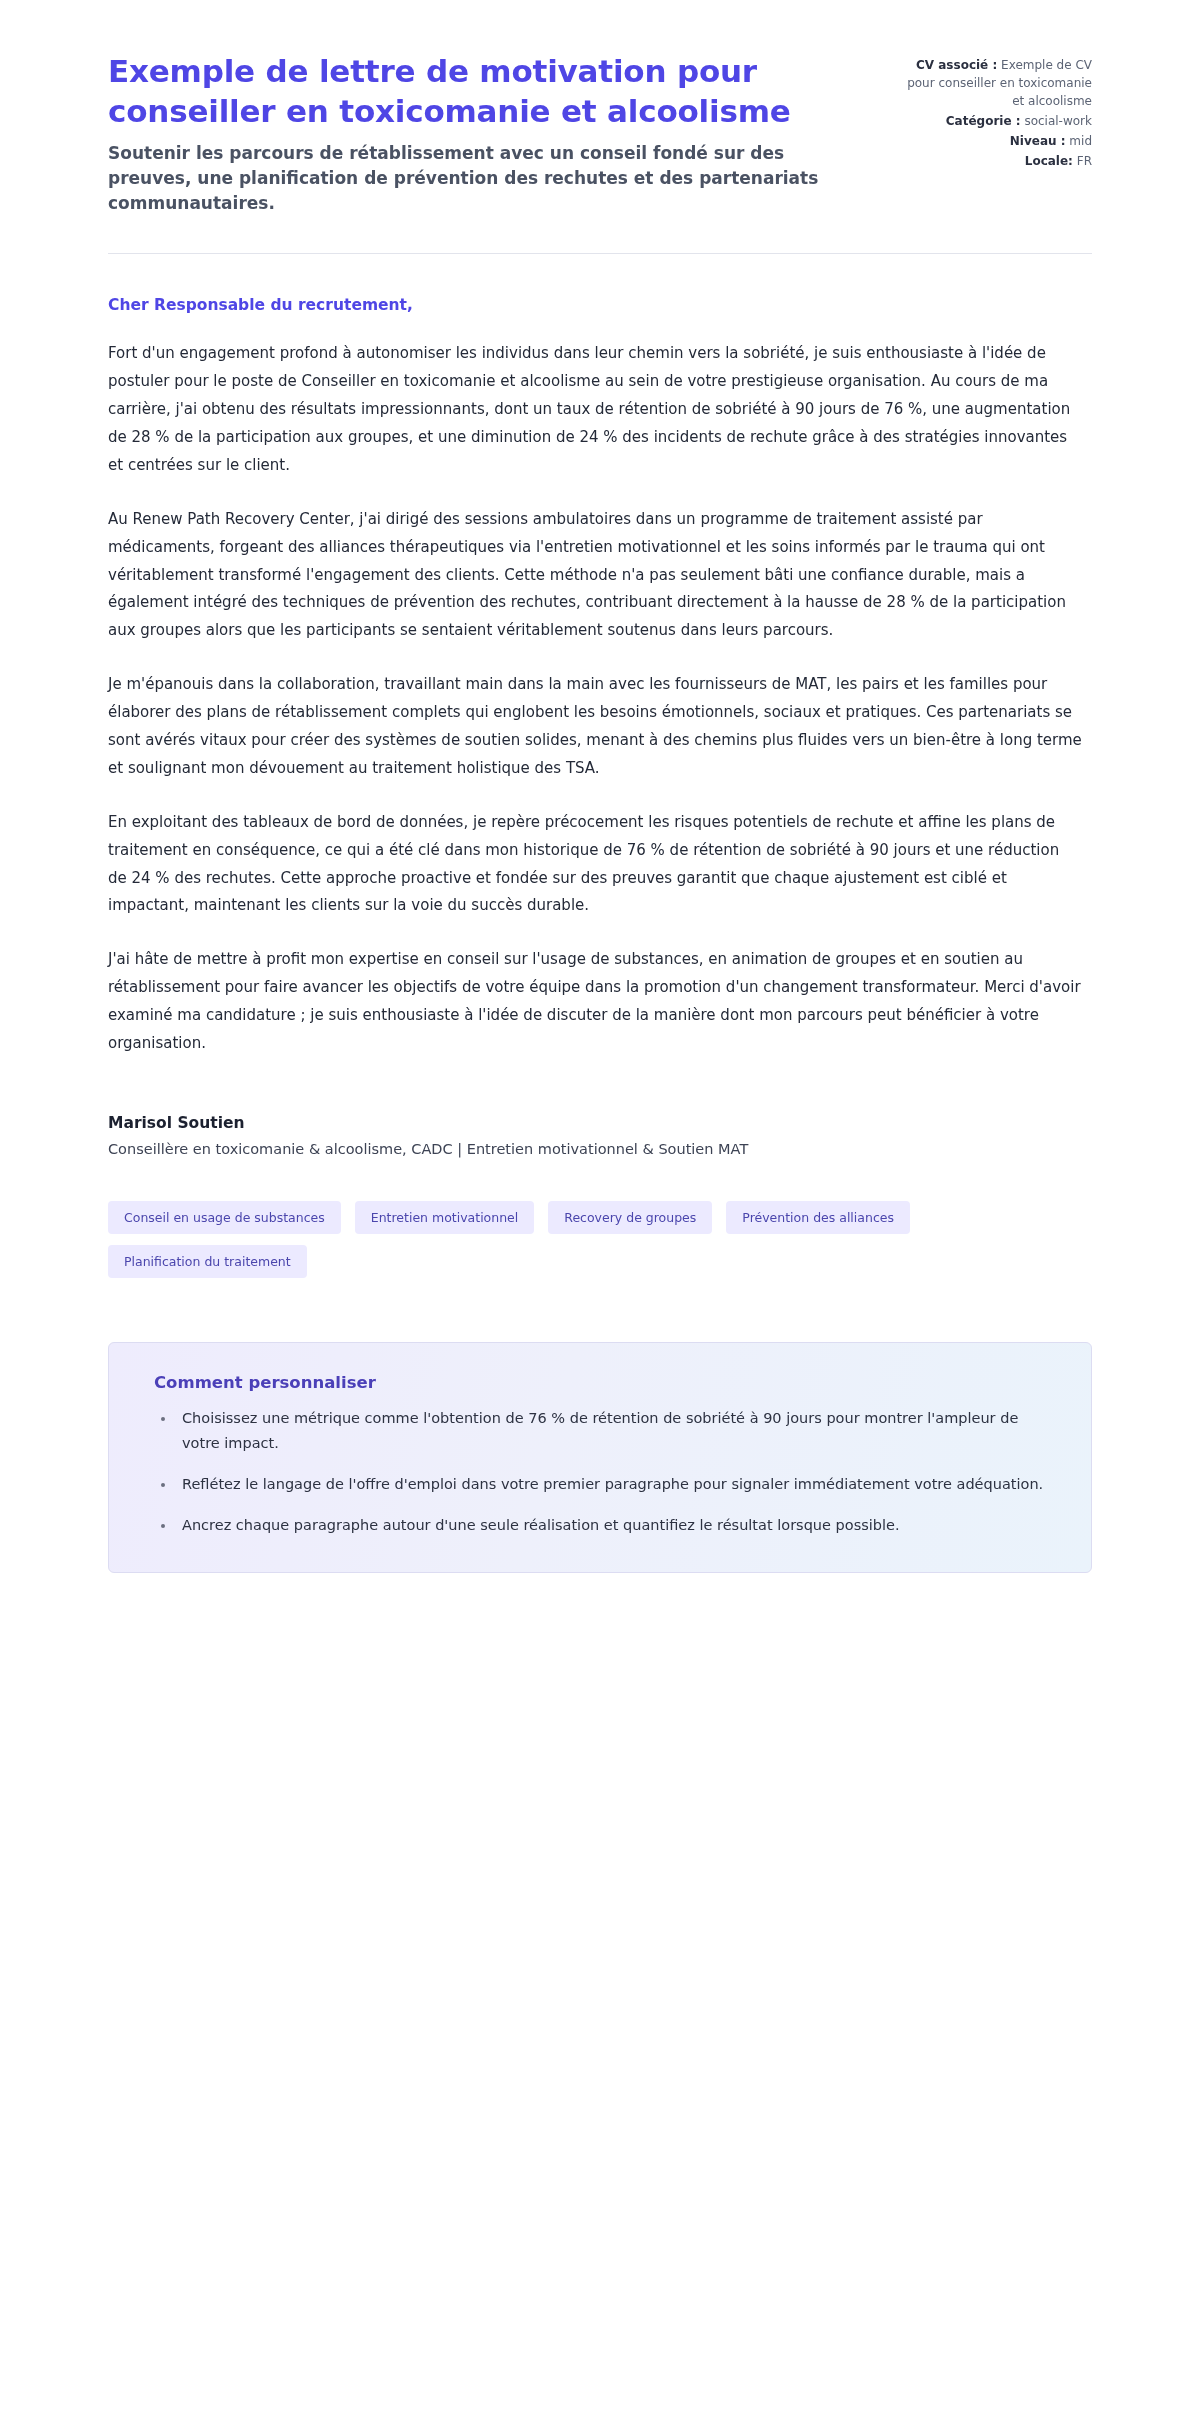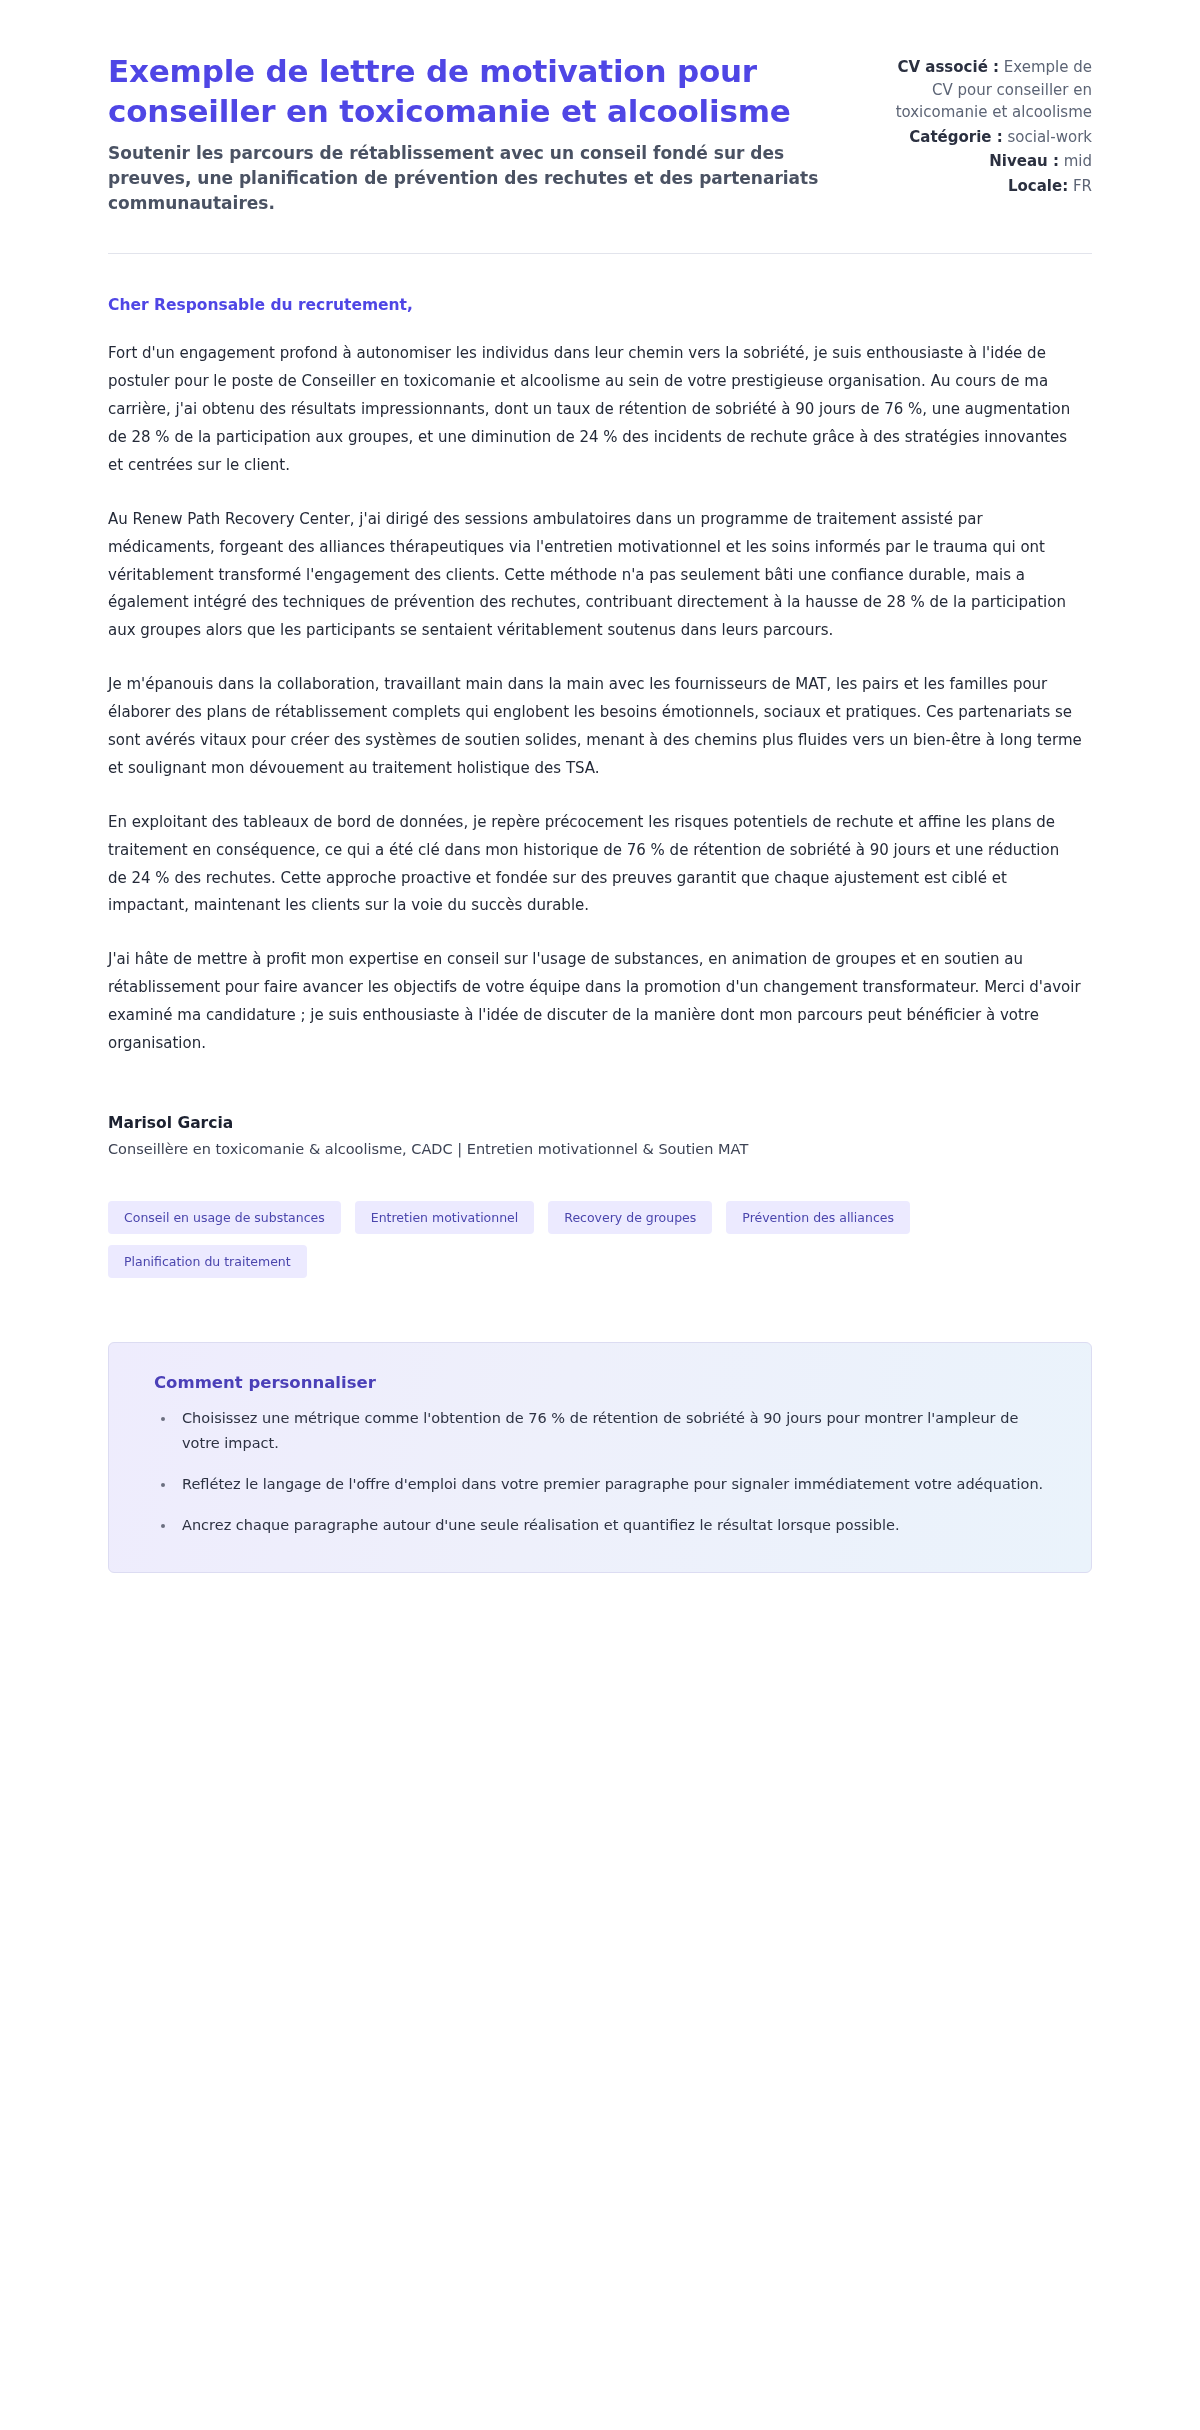--- a/index.html
+++ b/index.html
@@ -41,21 +41,21 @@
     margin: 10px 0 0 0;
     font-size: 17px;
     line-height: 1.45;
     font-weight: bold;
     color: #4a5263;
   }
   .meta {
     flex: 0 0 200px;
     width: 200px;
     text-align: right;
-    font-size: 15px;
+    font-size: 12px;
     line-height: 1.5;
     color: #5c6475;
     padding-top: 4px;
   }
   .meta-row { margin-bottom: 2px; }
   .meta-label { font-weight: bold; color: #2b3040; }
   .divider {
     margin: 38px 0 0 0;
     border: 0;
     border-top: 1px solid #e2e4ec;
@@ -165,21 +165,21 @@
 
   <p class="salutation">Cher Responsable du recrutement,</p>
 
   <p class="para">Fort d'un engagement profond à autonomiser les individus dans leur chemin vers la sobriété, je suis enthousiaste à l'idée de postuler pour le poste de Conseiller en toxicomanie et alcoolisme au sein de votre prestigieuse organisation. Au cours de ma carrière, j'ai obtenu des résultats impressionnants, dont un taux de rétention de sobriété à 90 jours de 76 %, une augmentation de 28 % de la participation aux groupes, et une diminution de 24 % des incidents de rechute grâce à des stratégies innovantes et centrées sur le client.</p>
   <p class="para">Au Renew Path Recovery Center, j'ai dirigé des sessions ambulatoires dans un programme de traitement assisté par médicaments, forgeant des alliances thérapeutiques via l'entretien motivationnel et les soins informés par le trauma qui ont véritablement transformé l'engagement des clients. Cette méthode n'a pas seulement bâti une confiance durable, mais a également intégré des techniques de prévention des rechutes, contribuant directement à la hausse de 28 % de la participation aux groupes alors que les participants se sentaient véritablement soutenus dans leurs parcours.</p>
   <p class="para">Je m'épanouis dans la collaboration, travaillant main dans la main avec les fournisseurs de MAT, les pairs et les familles pour élaborer des plans de rétablissement complets qui englobent les besoins émotionnels, sociaux et pratiques. Ces partenariats se sont avérés vitaux pour créer des systèmes de soutien solides, menant à des chemins plus fluides vers un bien-être à long terme et soulignant mon dévouement au traitement holistique des TSA.</p>
   <p class="para">En exploitant des tableaux de bord de données, je repère précocement les risques potentiels de rechute et affine les plans de traitement en conséquence, ce qui a été clé dans mon historique de 76 % de rétention de sobriété à 90 jours et une réduction de 24 % des rechutes. Cette approche proactive et fondée sur des preuves garantit que chaque ajustement est ciblé et impactant, maintenant les clients sur la voie du succès durable.</p>
   <p class="para">J'ai hâte de mettre à profit mon expertise en conseil sur l'usage de substances, en animation de groupes et en soutien au rétablissement pour faire avancer les objectifs de votre équipe dans la promotion d'un changement transformateur. Merci d'avoir examiné ma candidature ; je suis enthousiaste à l'idée de discuter de la manière dont mon parcours peut bénéficier à votre organisation.</p>
 
   <div class="sign-block">
-    <p class="sign-name">Marisol Garcia</p>
+    <p class="sign-name">Marisol Soutien</p>
     <p class="sign-role">Conseillère en toxicomanie &amp; alcoolisme, CADC | Entretien motivationnel &amp; Soutien MAT</p>
   </div>
 
   <div class="tags">
     <span class="tag">Conseil en usage de substances</span>
     <span class="tag">Entretien motivationnel</span>
     <span class="tag">Recovery de groupes</span>
     <span class="tag">Prévention des alliances</span>
     <span class="tag">Planification du traitement</span>
   </div>

